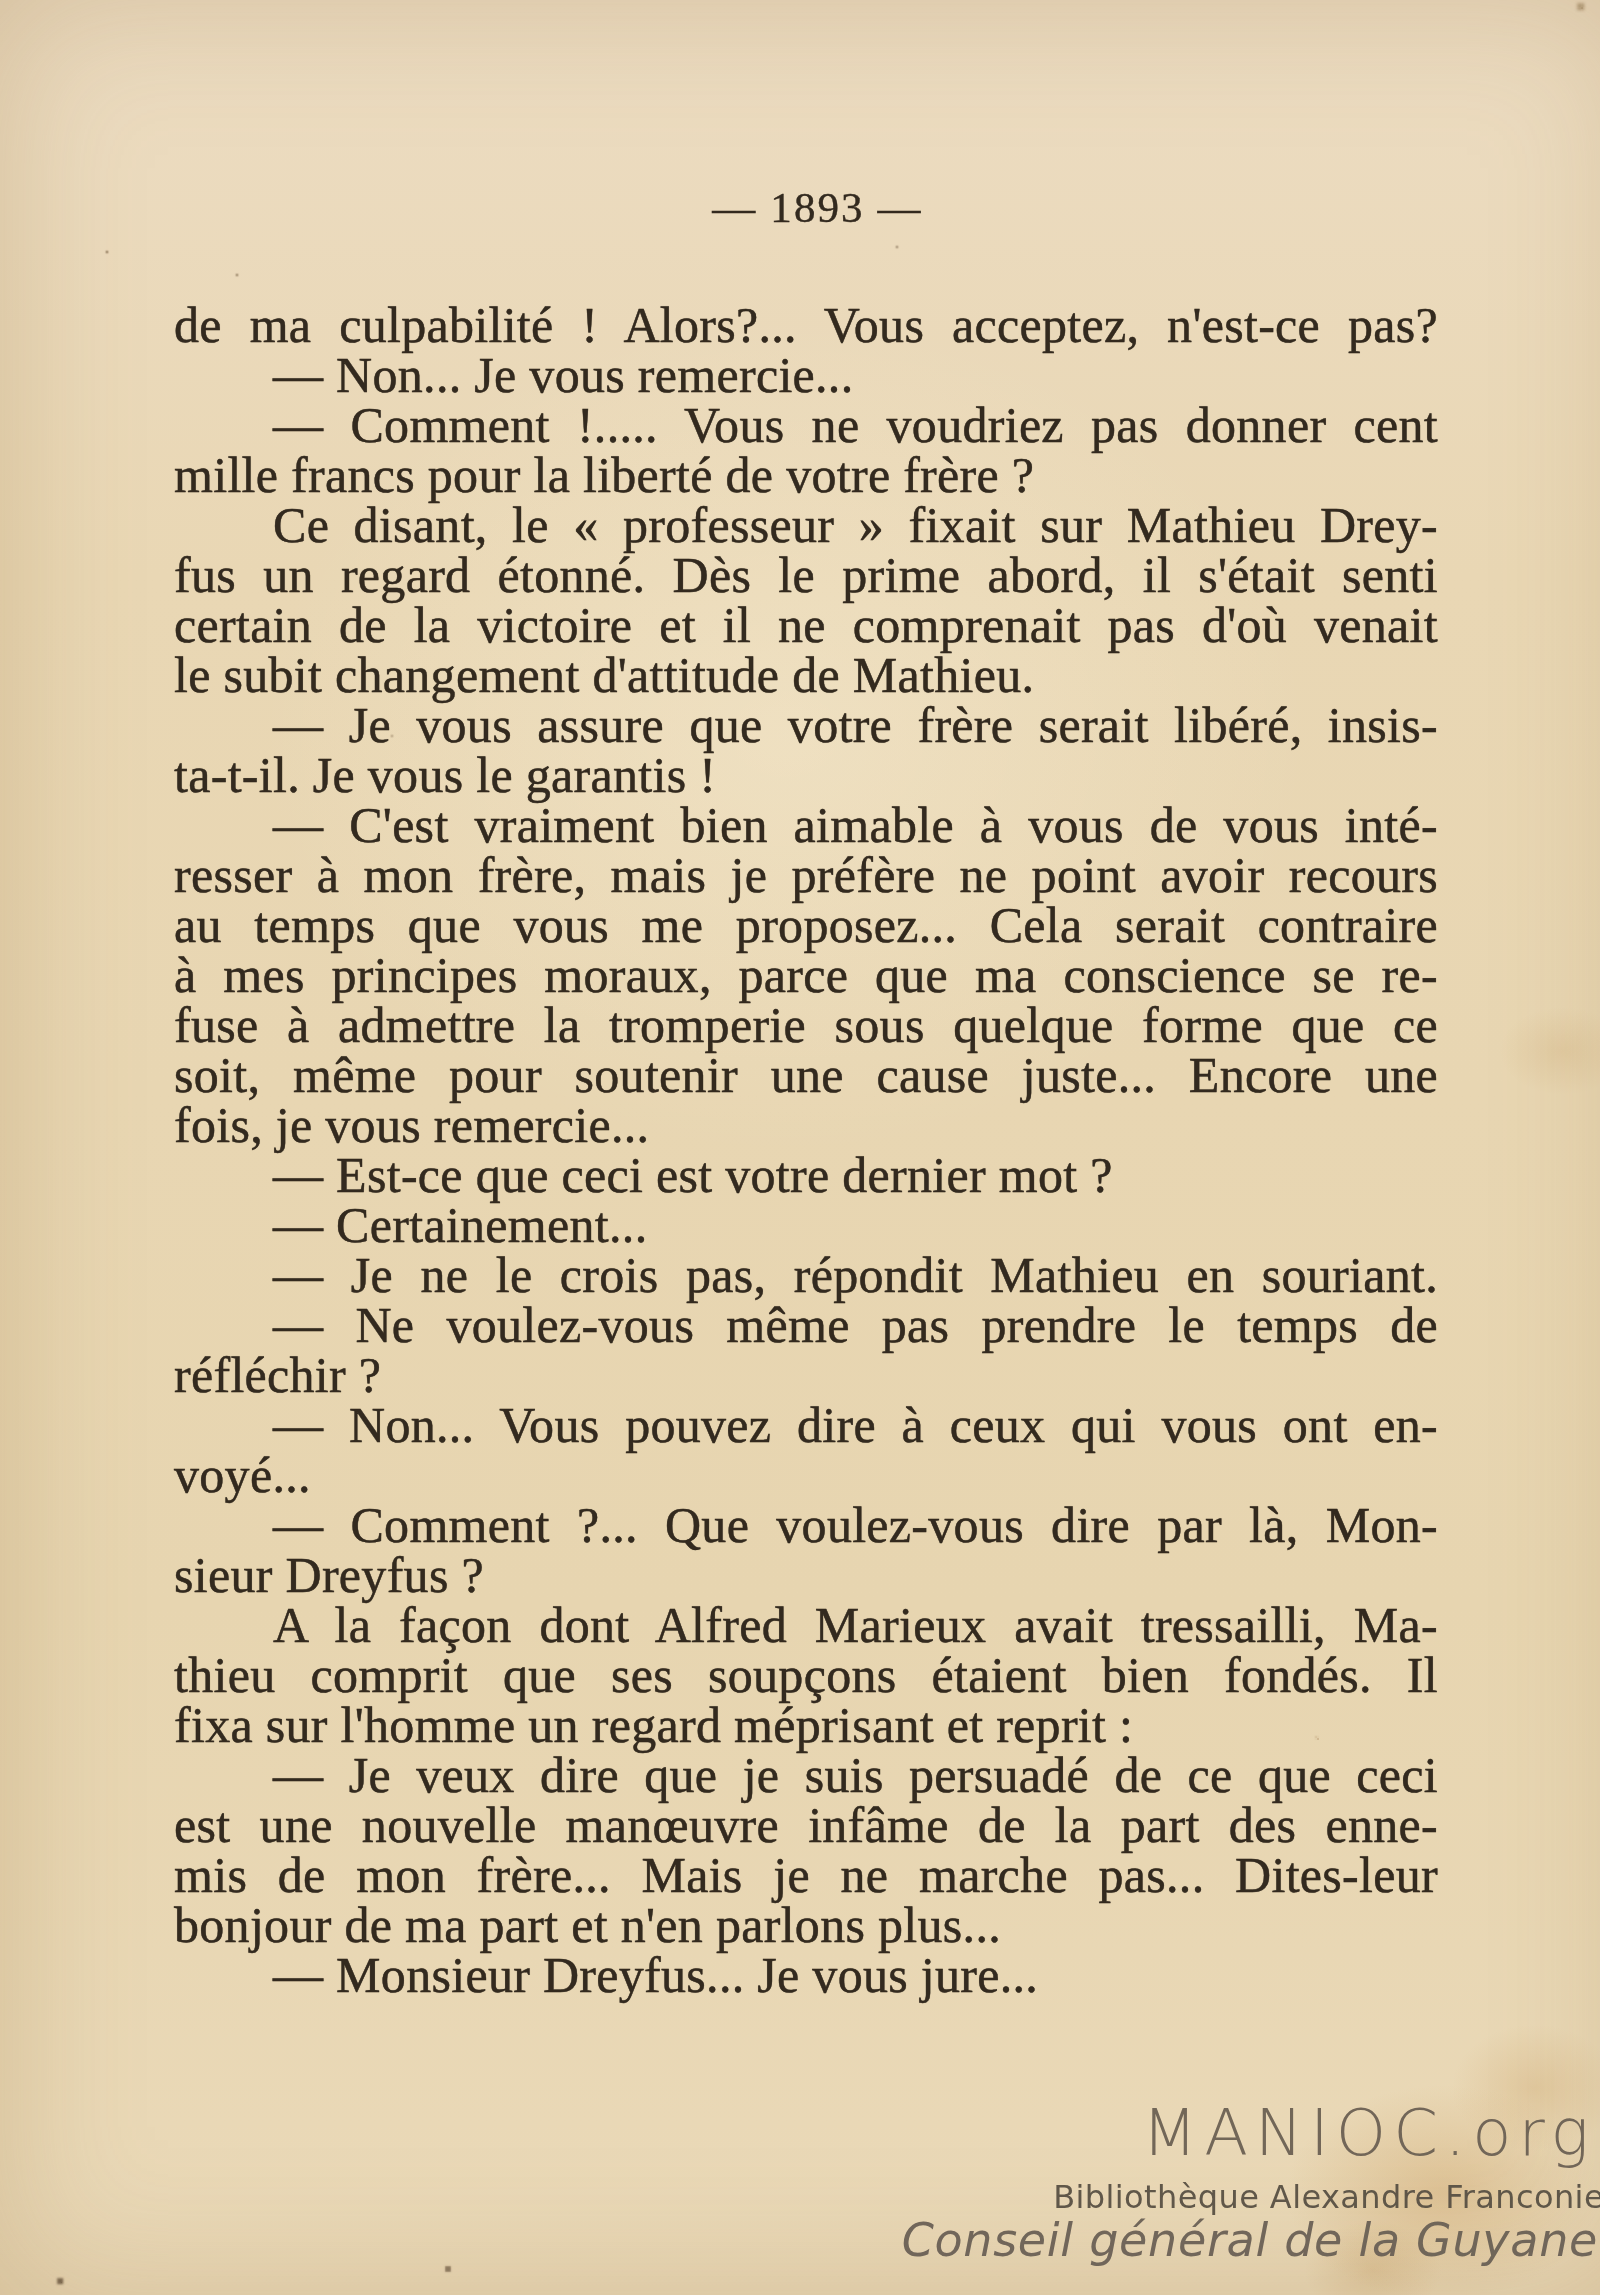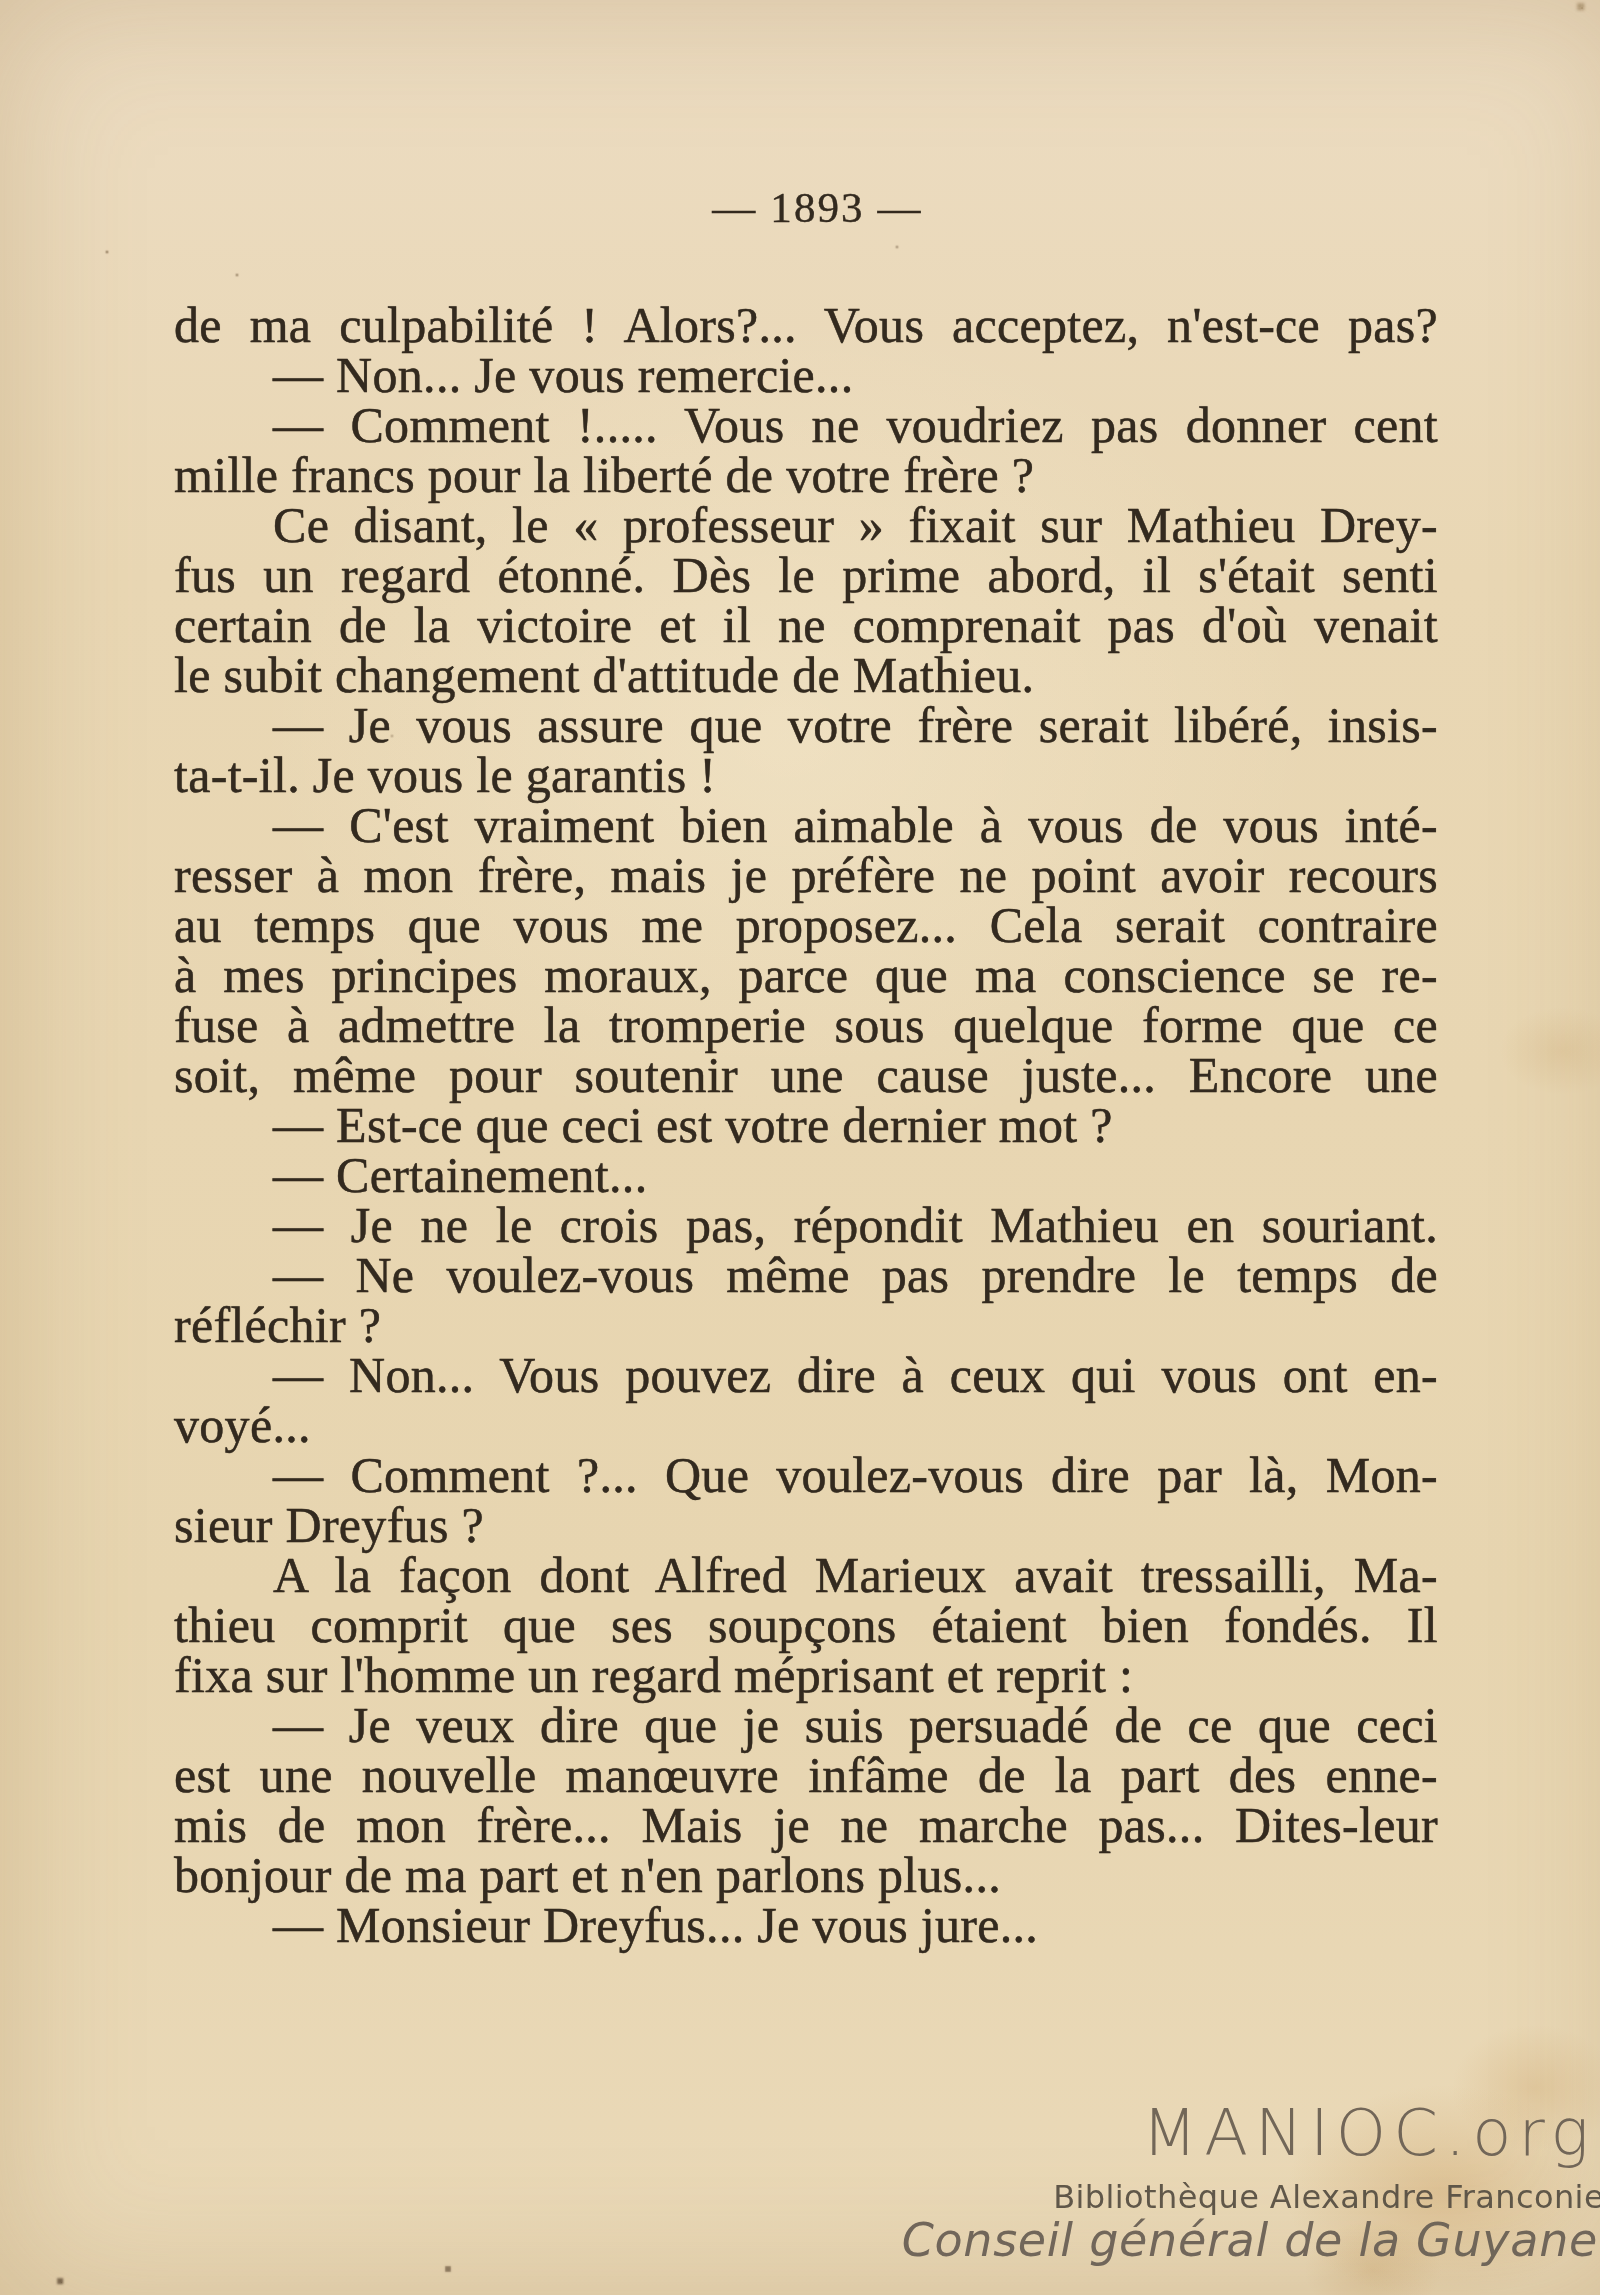--- a/index.html
+++ b/index.html
@@ -114,20 +114,21 @@
       <div class="line">certain de la victoire et il ne comprenait pas d'où venait</div>
       <div class="line end">le subit changement d'attitude de Mathieu.</div>
       <div class="line ind">— Je vous assure que votre frère serait libéré, insis-</div>
       <div class="line end">ta-t-il. Je vous le garantis !</div>
       <div class="line ind">— C'est vraiment bien aimable à vous de vous inté-</div>
       <div class="line">resser à mon frère, mais je préfère ne point avoir recours</div>
       <div class="line">au temps que vous me proposez... Cela serait contraire</div>
       <div class="line">à mes principes moraux, parce que ma conscience se re-</div>
       <div class="line">fuse à admettre la tromperie sous quelque forme que ce</div>
       <div class="line">soit, même pour soutenir une cause juste... Encore une</div>
+      <div class="line end">fois, je vous remercie...</div>
       <div class="line ind end">— Est-ce que ceci est votre dernier mot ?</div>
       <div class="line ind end">— Certainement...</div>
       <div class="line ind">— Je ne le crois pas, répondit Mathieu en souriant.</div>
       <div class="line ind">— Ne voulez-vous même pas prendre le temps de</div>
       <div class="line end">réfléchir ?</div>
       <div class="line ind">— Non... Vous pouvez dire à ceux qui vous ont en-</div>
       <div class="line end">voyé...</div>
       <div class="line ind">— Comment ?... Que voulez-vous dire par là, Mon-</div>
       <div class="line end">sieur Dreyfus ?</div>
       <div class="line ind">A la façon dont Alfred Marieux avait tressailli, Ma-</div>

